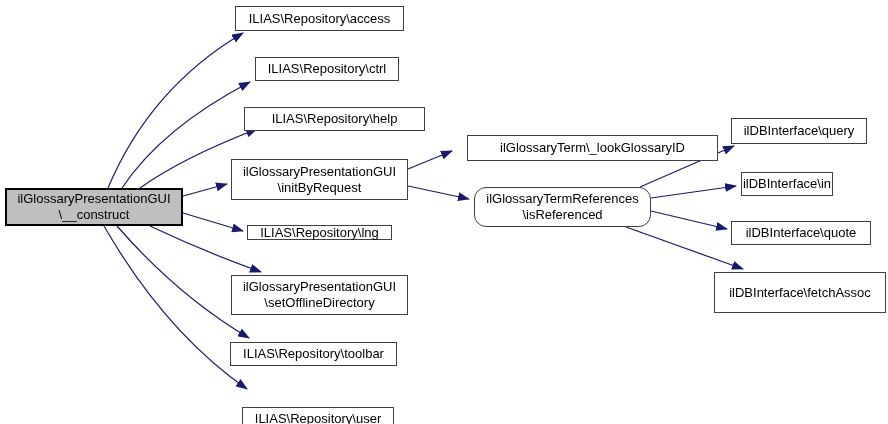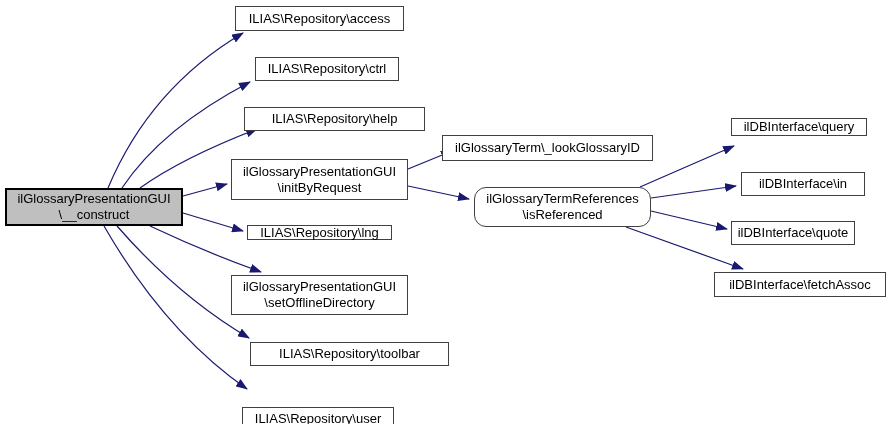--- a/index.html
+++ b/index.html
@@ -58,22 +58,22 @@
 <div class="node main" style="left: 5px; top: 188px; width: 178px; height: 38px;">ilGlossaryPresentationGUI
 \__construct</div>
     <div class="node" style="left: 235px; top: 6px; width: 169px; height: 25px;">ILIAS\Repository\access</div>
     <div class="node" style="left: 247px; top: 57px; width: 144px; height: 24px; margin-left: 8px;">ILIAS\Repository\ctrl</div>
     <div class="node" style="left: 244px; top: 107px; width: 181px; height: 24px;">ILIAS\Repository\help</div>
     <div class="node" style="left: 231px; top: 159px; width: 177px; height: 41px;">ilGlossaryPresentationGUI
 \initByRequest</div>
     <div class="node" style="left: 247px; top: 225px; width: 145px; height: 15px;">ILIAS\Repository\lng</div>
     <div class="node" style="left: 231px; top: 275px; width: 177px; height: 40px;">ilGlossaryPresentationGUI
 \setOfflineDirectory</div>
-    <div class="node" style="left: 250px; top: 342px; width: 199px; height: 24px;">ILIAS\Repository\toolbar</div>
+    <div class="node" style="left: 230px; top: 342px; width: 167px; height: 24px;">ILIAS\Repository\toolbar</div>
     <div class="node" style="left: 242px; top: 392px; width: 152px; height: 23px; margin-top: 15px;">ILIAS\Repository\user</div>
-    <div class="node" style="left: 442px; top: 135px; width: 211px; height: 26px;">ilGlossaryTerm\_lookGlossaryID</div>
+    <div class="node" style="left: 467px; top: 135px; width: 251px; height: 26px;">ilGlossaryTerm\_lookGlossaryID</div>
     <div class="node" style="left: 474px; top: 187px; width: 177px; height: 40px; border-radius: 12px;">ilGlossaryTermReferences
 \isReferenced</div>
-    <div class="node" style="left: 731px; top: 118px; width: 136px; height: 18px;">ilDBInterface\query</div>
-    <div class="node" style="left: 741px; top: 172px; width: 124px; height: 24px;">ilDBInterface\in</div>
-    <div class="node" style="left: 731px; top: 221px; width: 124px; height: 24px;">ilDBInterface\quote</div>
-    <div class="node" style="left: 714px; top: 272px; width: 172px; height: 25px;">ilDBInterface\fetchAssoc</div>
+    <div class="node" style="left: 731px; top: 118px; width: 136px; height: 26px;">ilDBInterface\query</div>
+    <div class="node" style="left: 741px; top: 172px; width: 92px; height: 24px;">ilDBInterface\in</div>
+    <div class="node" style="left: 731px; top: 221px; width: 140px; height: 24px;">ilDBInterface\quote</div>
+    <div class="node" style="left: 714px; top: 272px; width: 172px; height: 41px;">ilDBInterface\fetchAssoc</div>
   </div>
 
 </body></html>

